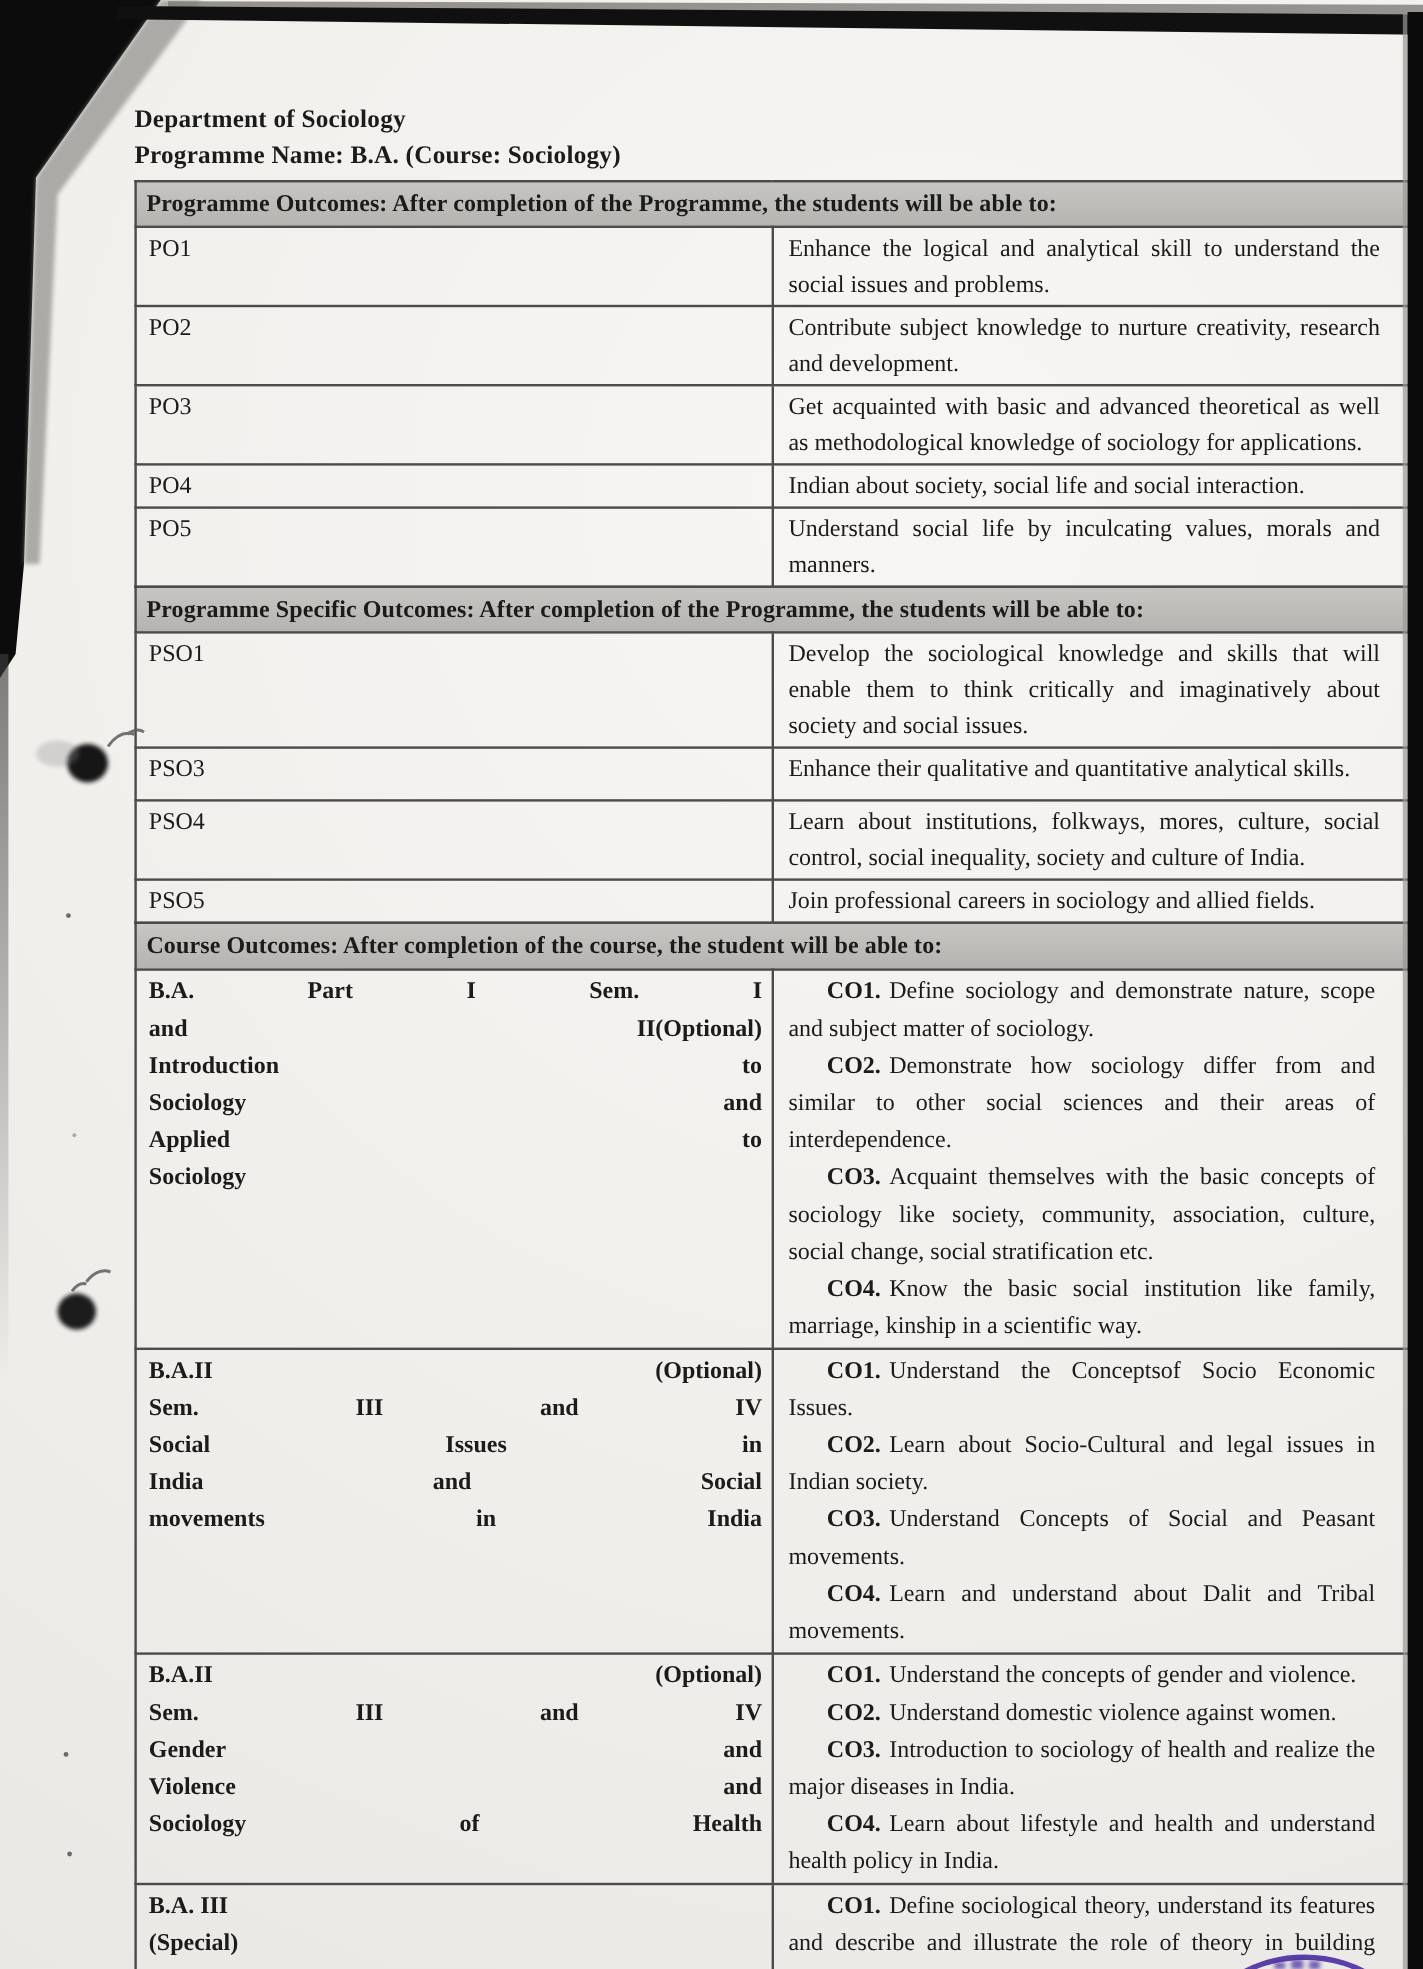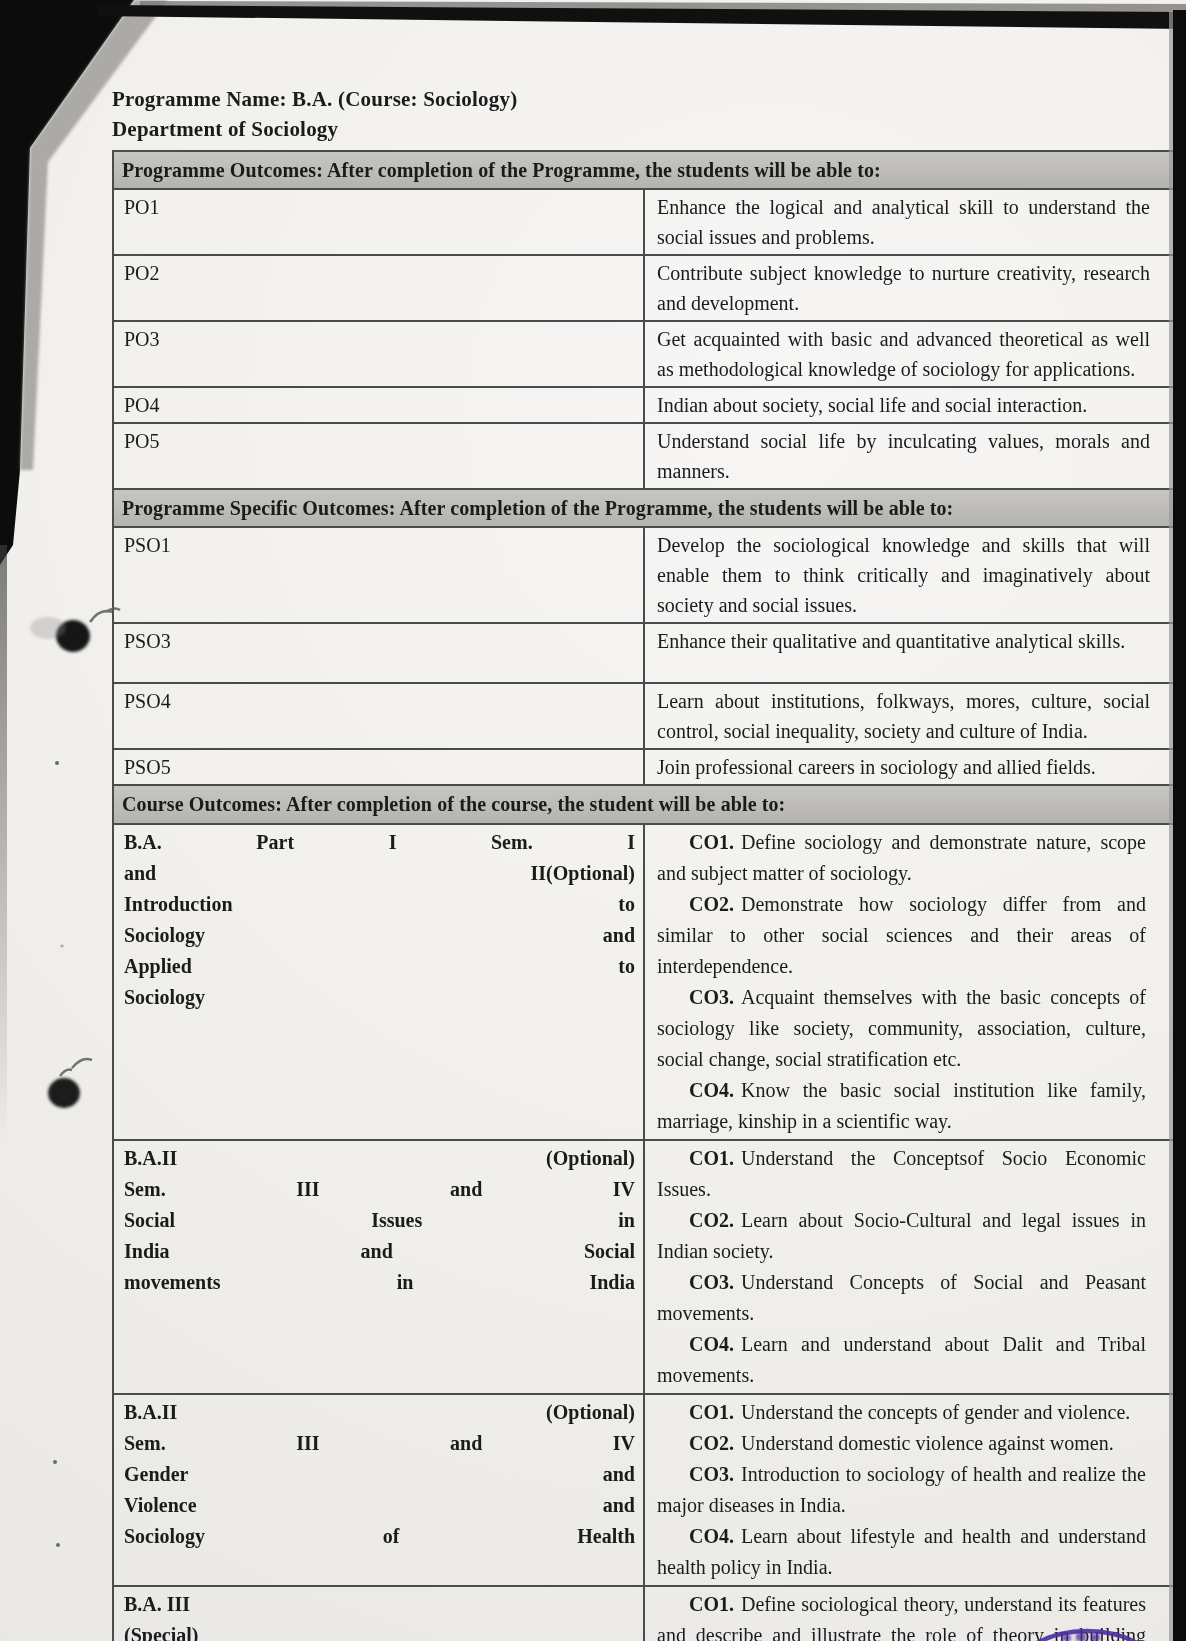--- a/index.html
+++ b/index.html
@@ -27,22 +27,22 @@
   .cl{display:block;}
   tr.spread .cl{text-align:justify;text-align-last:justify;}
   p.co{margin:0;text-align:justify;}
   .co-no{font-weight:bold;margin-right:7px;margin-left:32px;}
   .artifacts{position:absolute;left:0;top:0;z-index:5;pointer-events:none;}
 </style>
 </head>
 <body>
 
 <div class="doc">
+  <div class="doc-title">Department of Sociology</div>
   <div class="doc-title">Programme Name: B.A. (Course: Sociology)</div>
-  <div class="doc-title">Department of Sociology</div>
 
   <table class="tbl tbl-po">
     <tbody>
         <tr>
       <td class="bar" colspan="2">Programme Outcomes: After completion of the Programme, the students will be able to:</td>
     </tr>
     <tr style="height:34px;">
       <td class="code">PO1</td>
       <td class="txt">Enhance the logical and analytical skill to understand the social issues and problems.</td>
     </tr>
@@ -67,21 +67,21 @@
 
   <table class="tbl tbl-pso">
     <tbody>
         <tr>
       <td class="bar" colspan="2">Programme Specific Outcomes: After completion of the Programme, the students will be able to:</td>
     </tr>
     <tr style="height:64px;">
       <td class="code">PSO1</td>
       <td class="txt">Develop the sociological knowledge and skills that will enable them to think critically and imaginatively about society and social issues.</td>
     </tr>
-    <tr style="height:60px;">
+    <tr style="height:44px;">
       <td class="code">PSO3</td>
       <td class="txt">Enhance their qualitative and quantitative analytical skills.</td>
     </tr>
     <tr style="height:64px;">
       <td class="code">PSO4</td>
       <td class="txt">Learn about institutions, folkways, mores, culture, social control, social inequality, society and culture of India.</td>
     </tr>
     <tr style="height:31px;">
       <td class="code">PSO5</td>
       <td class="txt">Join professional careers in sociology and allied fields.</td>

